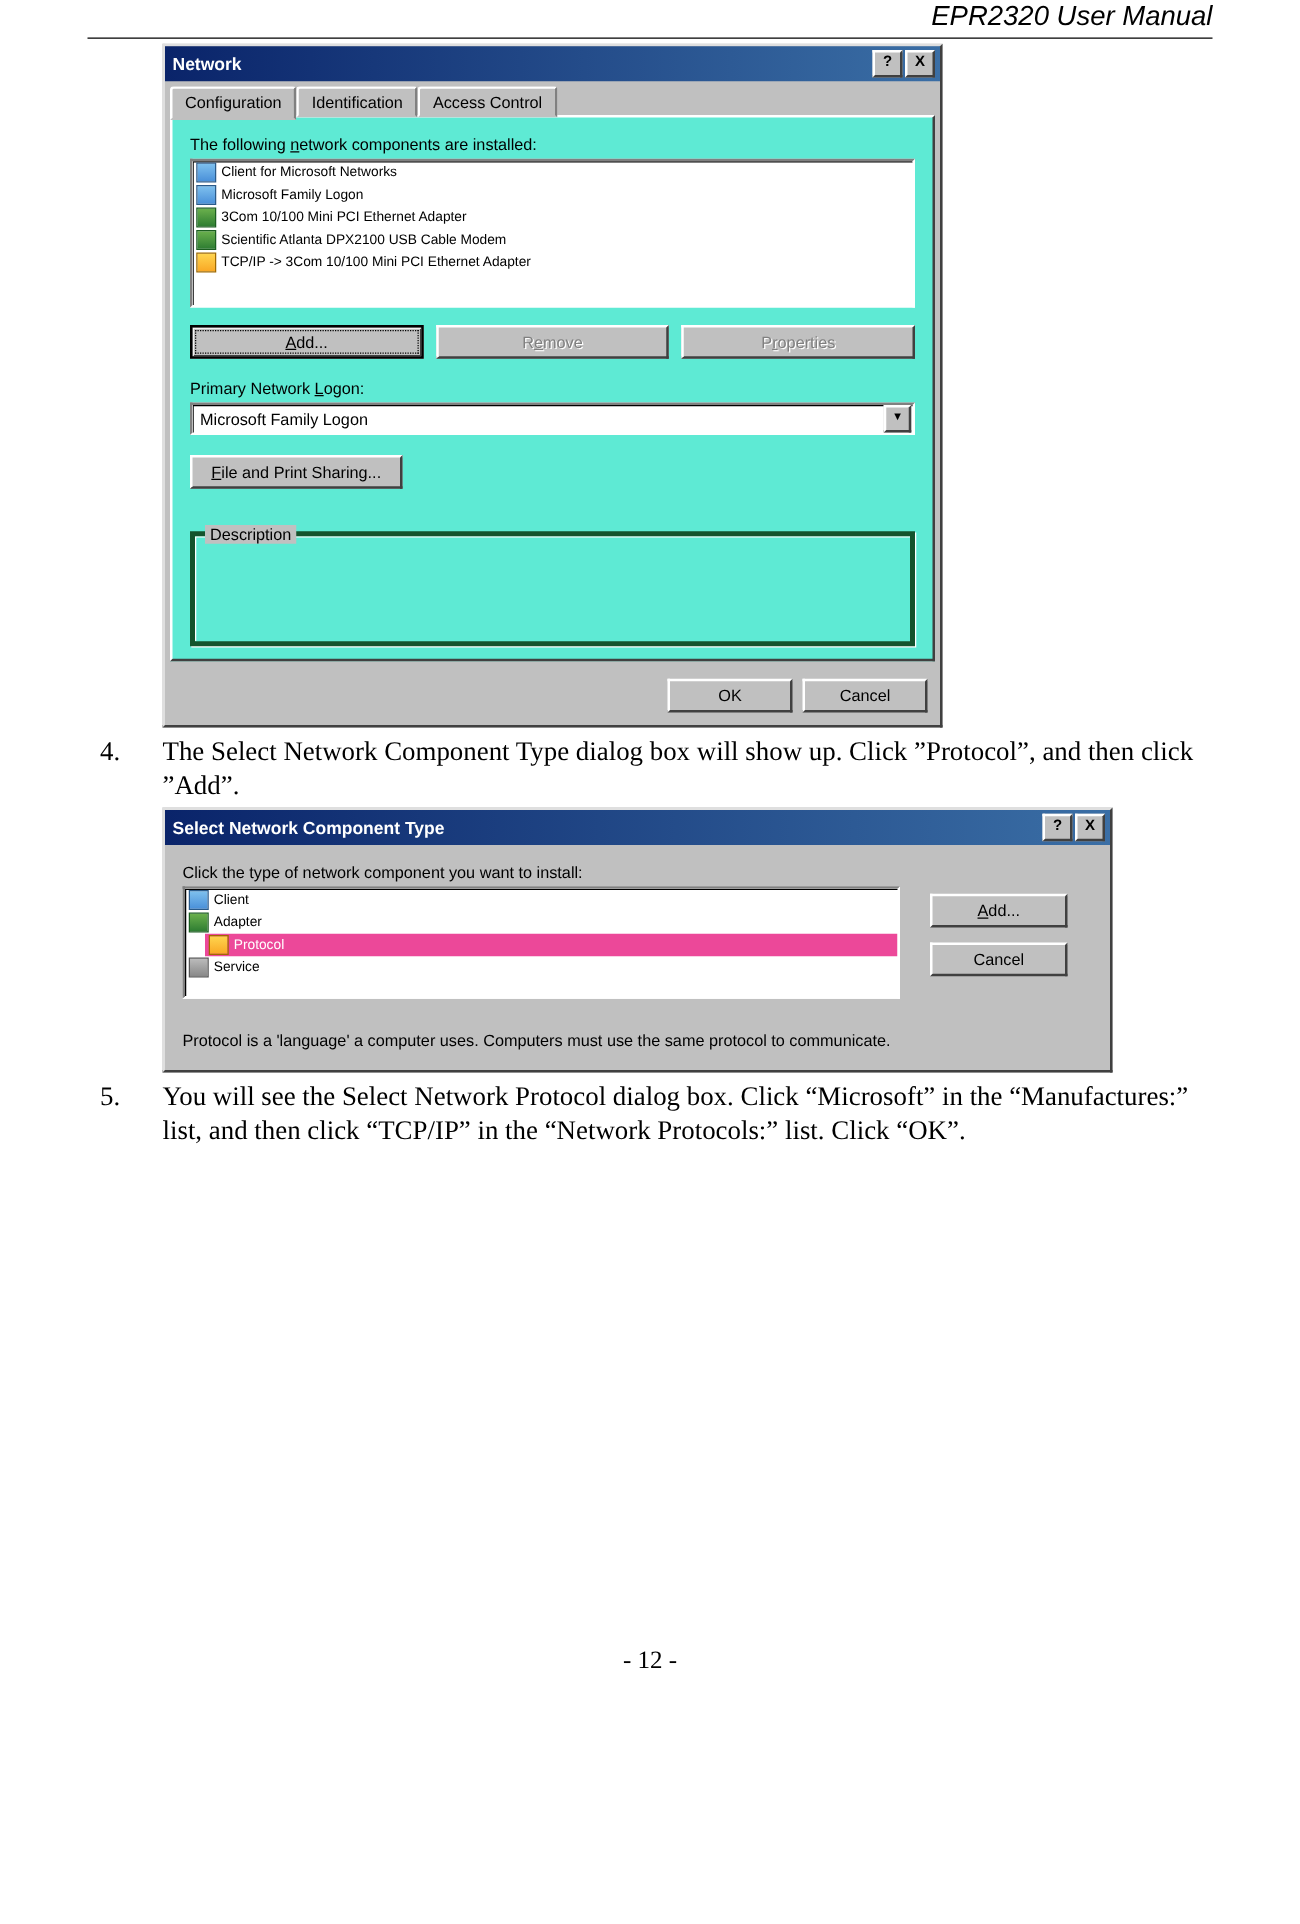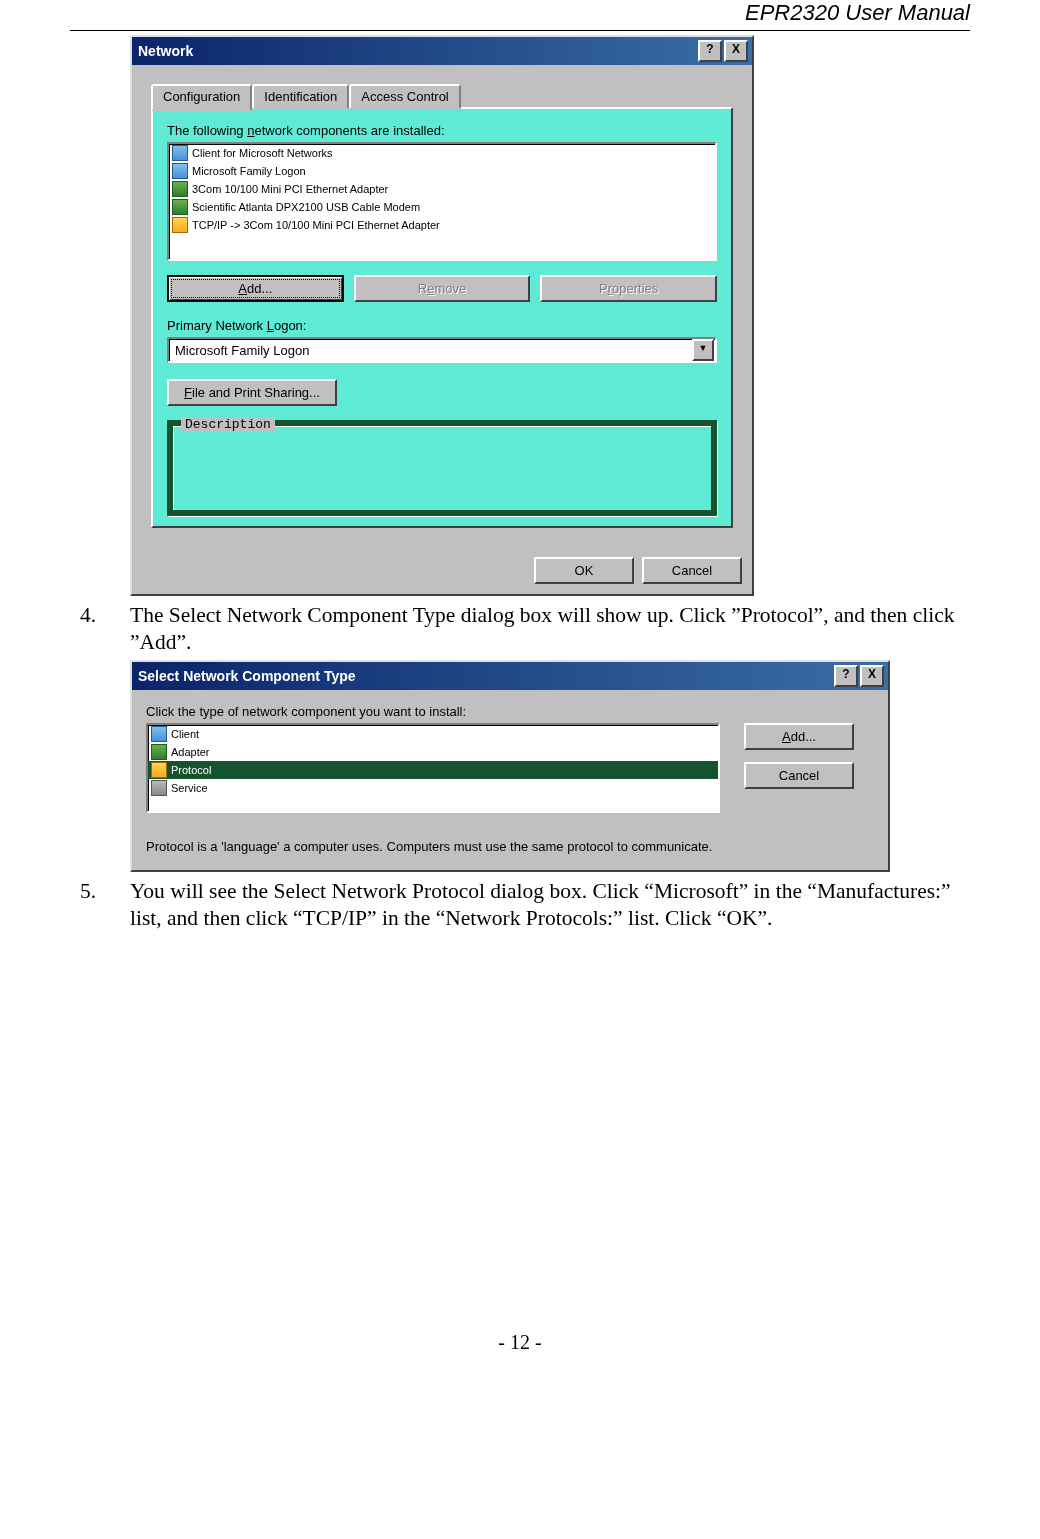--- a/index.html
+++ b/index.html
@@ -78,21 +78,21 @@
     margin-left: 2px;
     font-size: 12px;
     font-weight: bold;
     color: #000;
     text-align: center;
     line-height: 14px;
     font-family: Arial, sans-serif;
   }
 
   .dlg-body {
-    padding: 19px;
+    padding: 4px;
   }
 
   
   .tabrow {
     display: flex;
     position: relative;
     margin-bottom: -2px;
   }
   .tab {
     background: #c0c0c0;
@@ -135,22 +135,23 @@
     height: 86px;
   }
   .li-row {
     display: flex;
     align-items: center;
     padding: 1px 3px;
     font-size: 11px;
     white-space: nowrap;
   }
   .li-row.sel {
-    background: #14532d;
+    background: #ec4899;
     color: #fff;
+    margin-left: 16px;
   }
   .li-icon {
     width: 16px;
     height: 16px;
     margin-right: 4px;
     display: inline-block;
     flex-shrink: 0;
   }
   .ic-client { background: linear-gradient(#7ec0ee,#4a90d9); border:1px solid #2a5a8a; box-sizing:border-box; }
   .ic-adapter { background: linear-gradient(#6ab04c,#2e7d32); border:1px solid #1b5e20; box-sizing:border-box; }
@@ -203,48 +204,47 @@
     background: #c0c0c0;
     border: 2px solid;
     border-color: #fff #404040 #404040 #fff;
     text-align: center;
     line-height: 14px;
     font-size: 9px;
     margin: 1px;
   }
 
   .groupbox {
-    border: 6px solid #14532d;
+    border: 4px solid #14532d;
     box-shadow: 1px 1px 0 #fff inset, 1px 1px 0 #fff;
     position: relative;
-    margin-top: 14px;
+    margin-top: 34px;
     padding: 16px 10px 10px 10px;
     min-height: 58px;
-    font-family: Liberation Mono, monospace;
   }
   .groupbox .legend {
     position: absolute;
     top: -9px;
     left: 8px;
     background: #c0c0c0;
     padding: 0 4px;
     font-size: 13px;
   }
 
   .bottom-btns {
     display: flex;
     justify-content: flex-end;
     gap: 8px;
     padding: 10px;
   }
 
   
   .dialog2 .dlg-body { padding: 14px 14px 10px 14px; }
   .side-btns .btn { width: 110px; margin-bottom: 12px; }
-  .d2-row { display:flex; gap:24px; }
+  .d2-row { display:flex; gap:24px;align-items:center; }
   .desc-box {
     margin-top: 26px;
     font-size: 13px;
     line-height: 1.3;
   }
   .spacer { height: 4px; }
 
   u { text-decoration: underline; }
 </style>
 </head>

